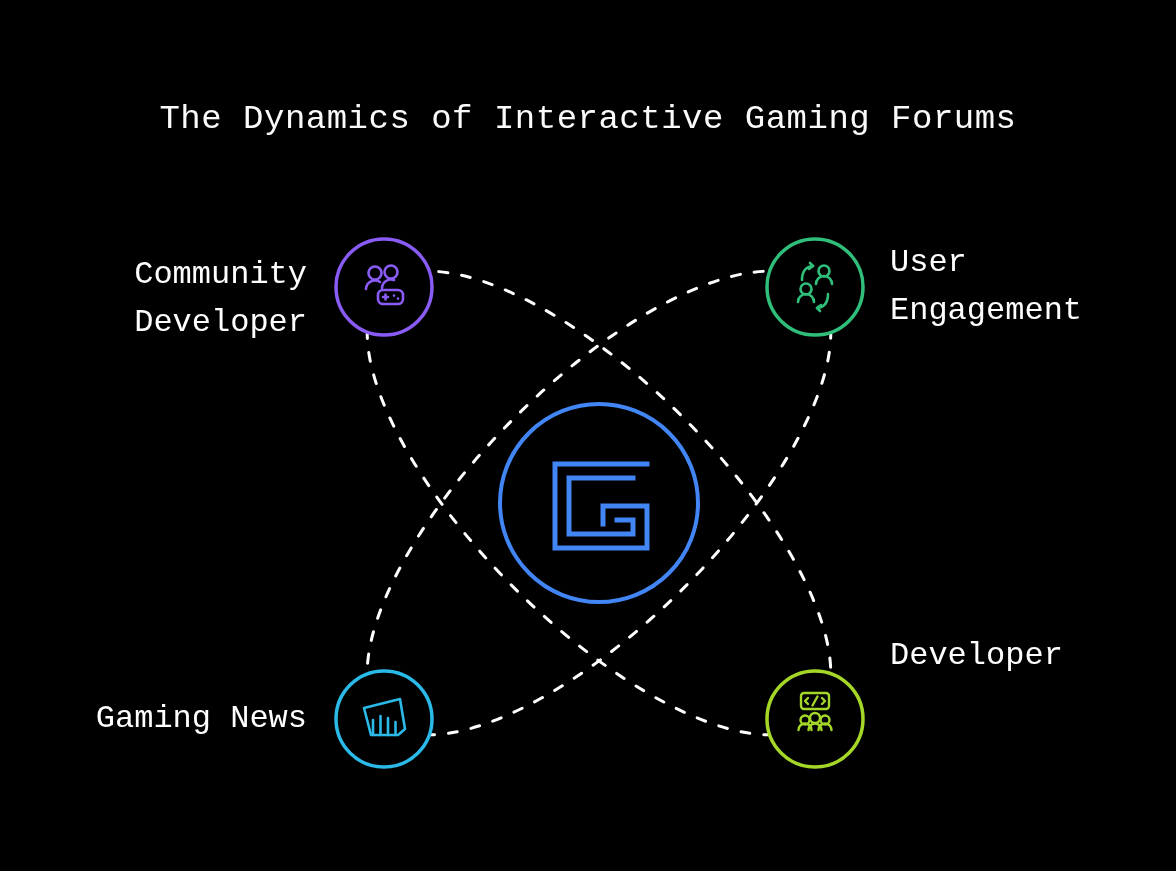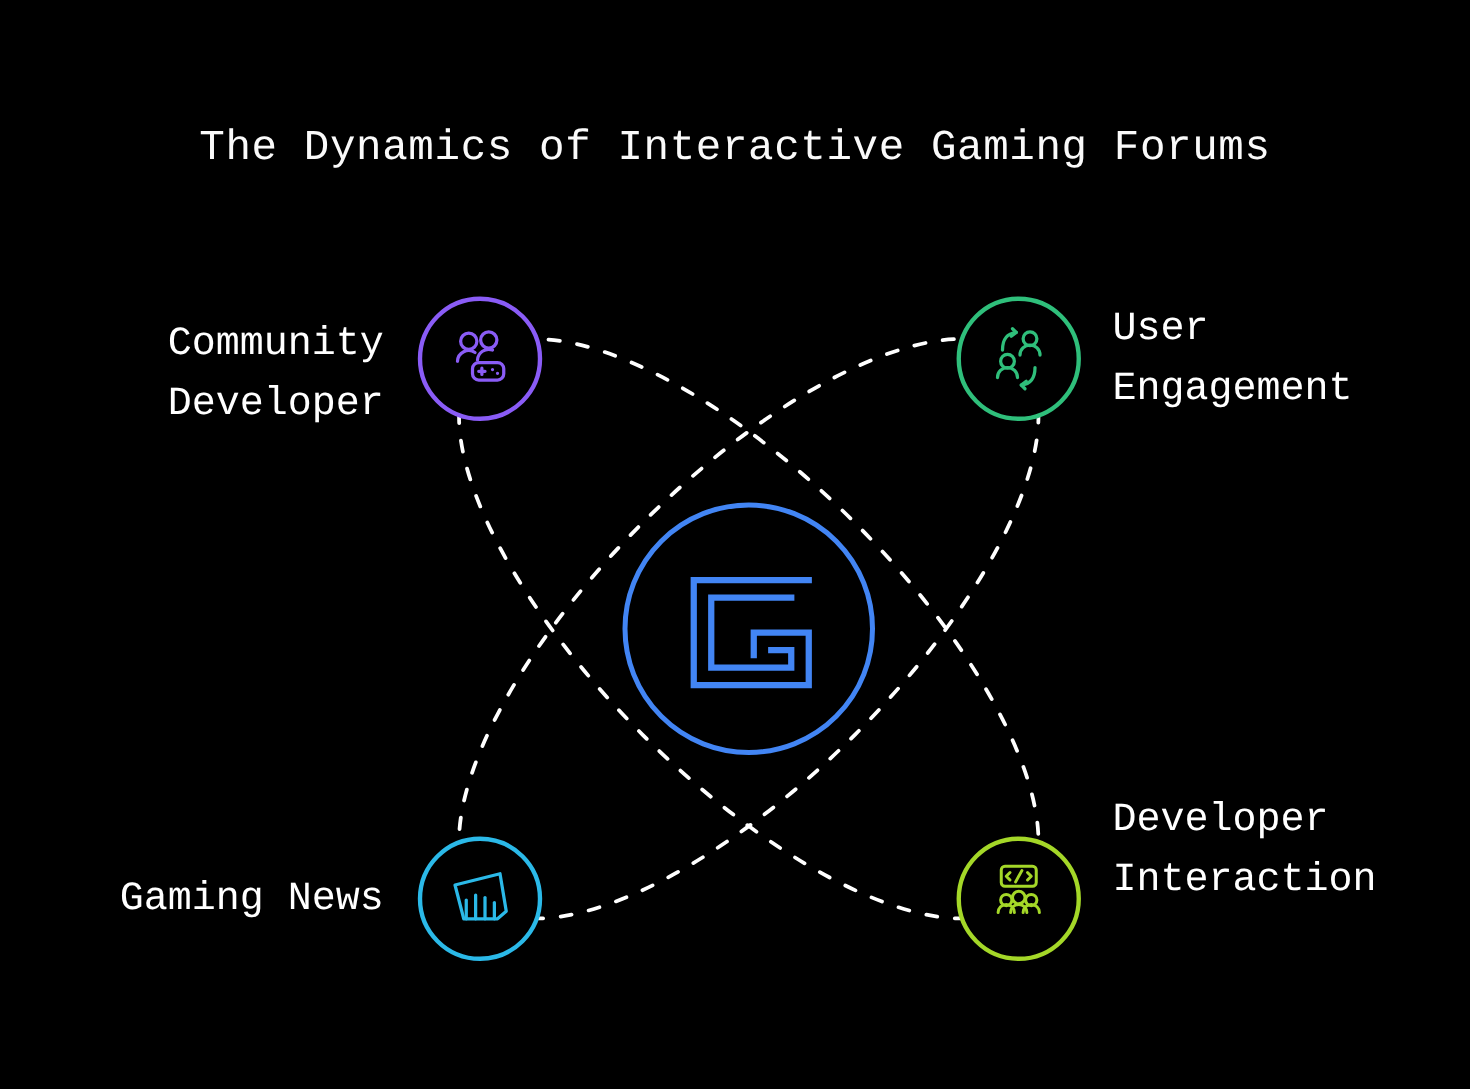--- a/index.html
+++ b/index.html
@@ -127,16 +127,15 @@
     <div>Gaming News</div>
   </div>
 
   <div class="node-label label-left lbl-user">
     <div>User</div>
     <div>Engagement</div>
   </div>
 
   <div class="node-label label-left lbl-dev">
     <div>Developer</div>
-    <div>Interaction</div>
   </div>
 
 </div>
 
 </body></html>

